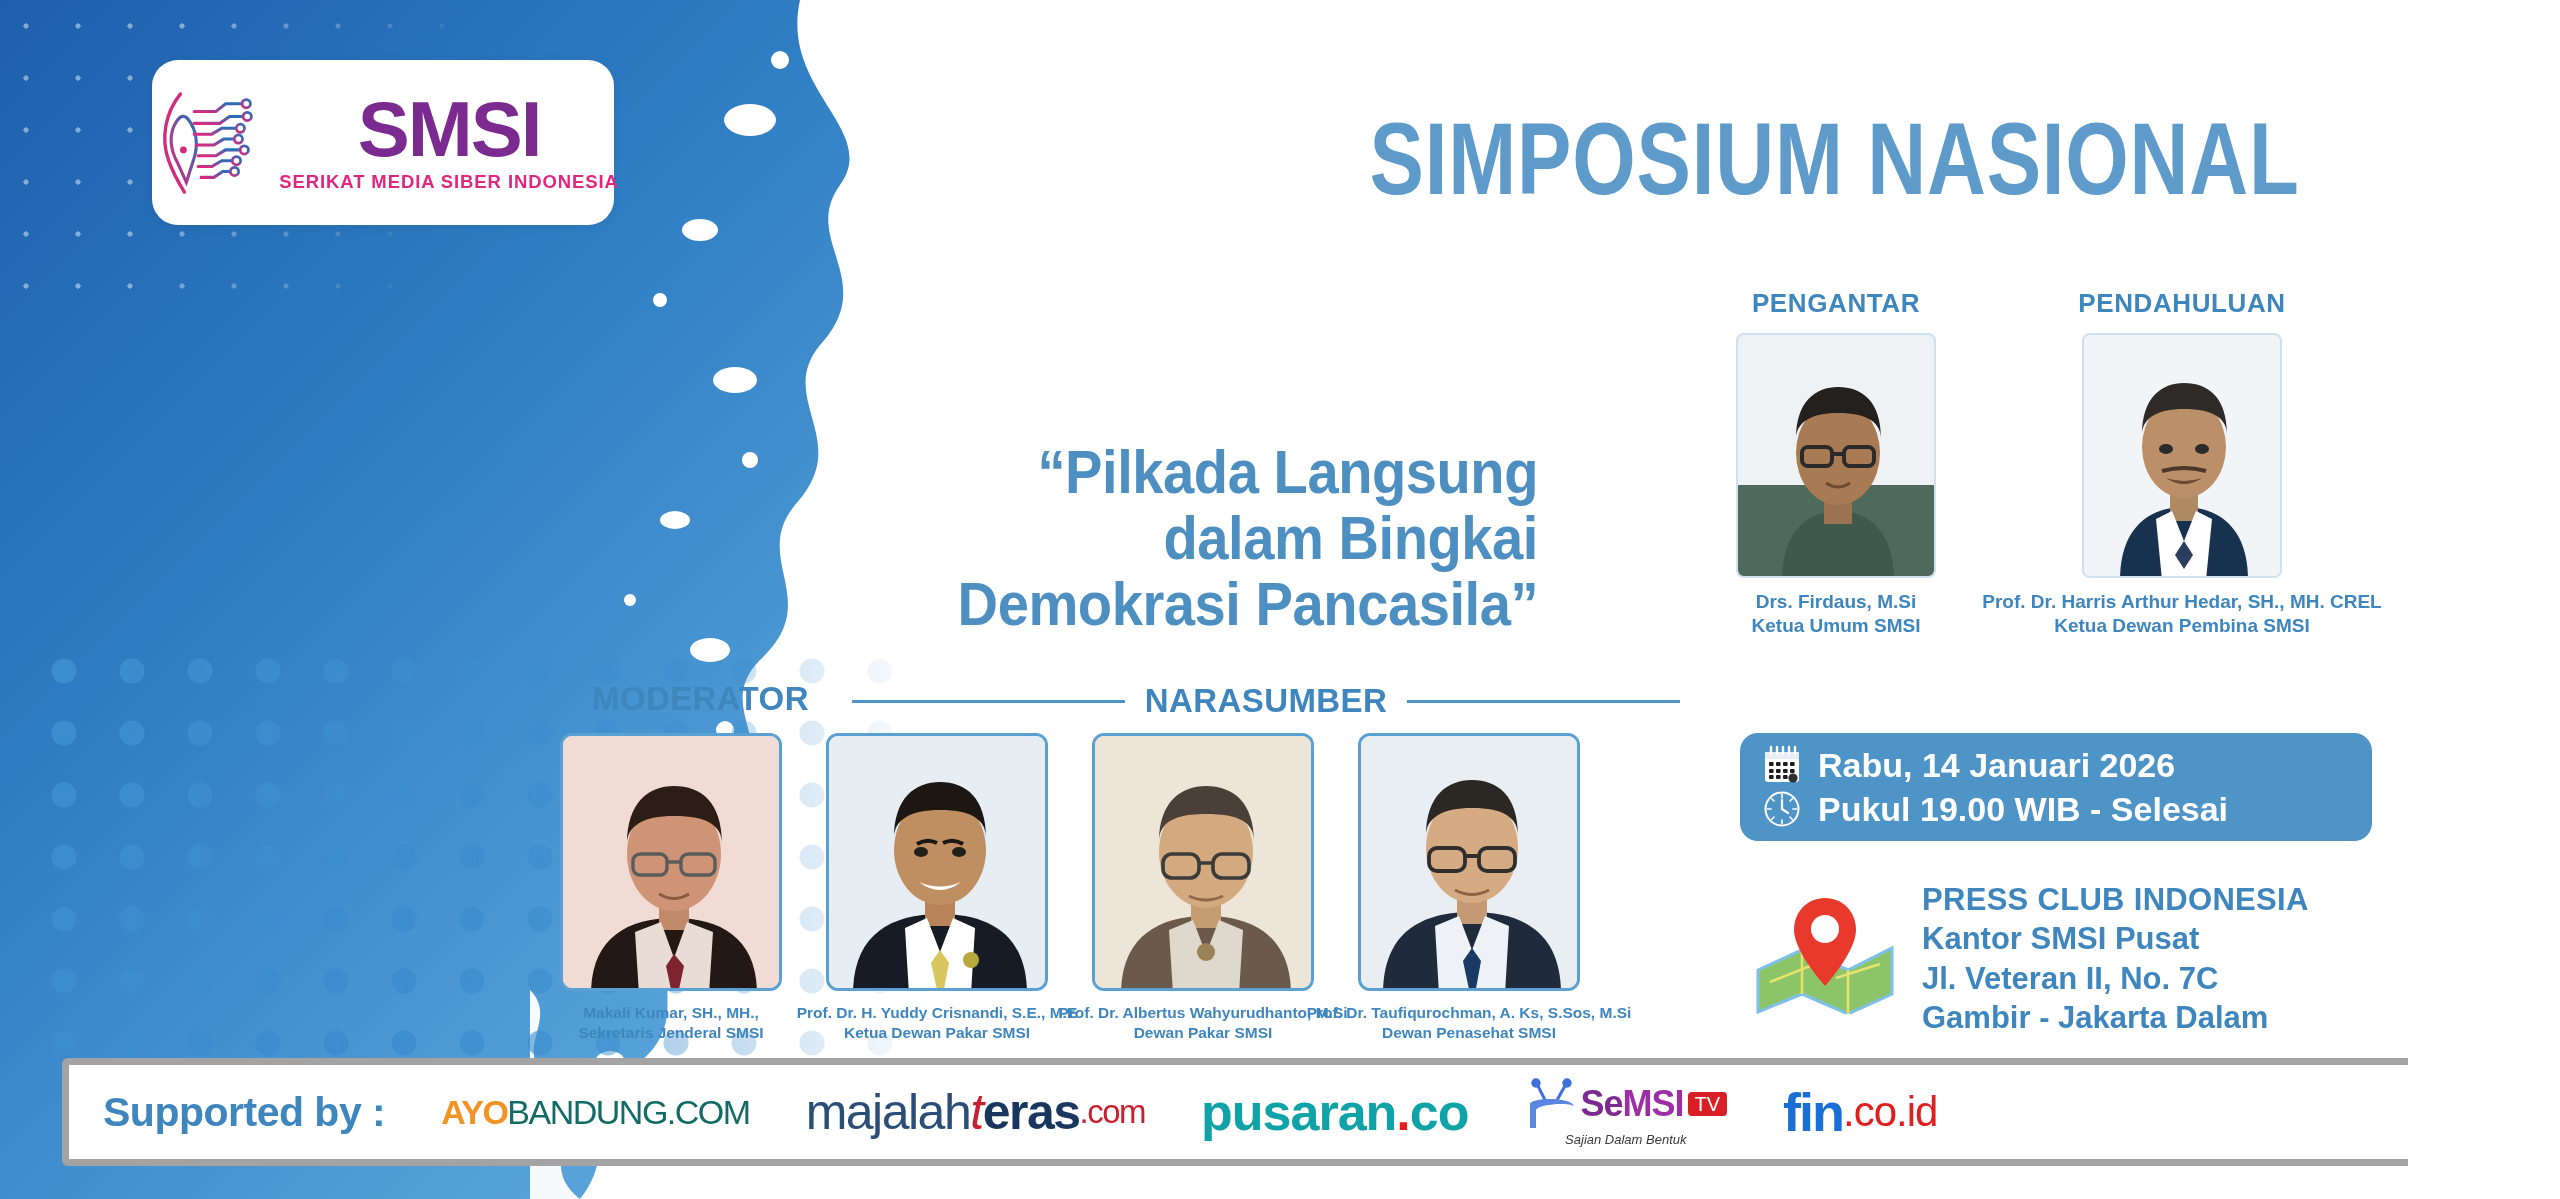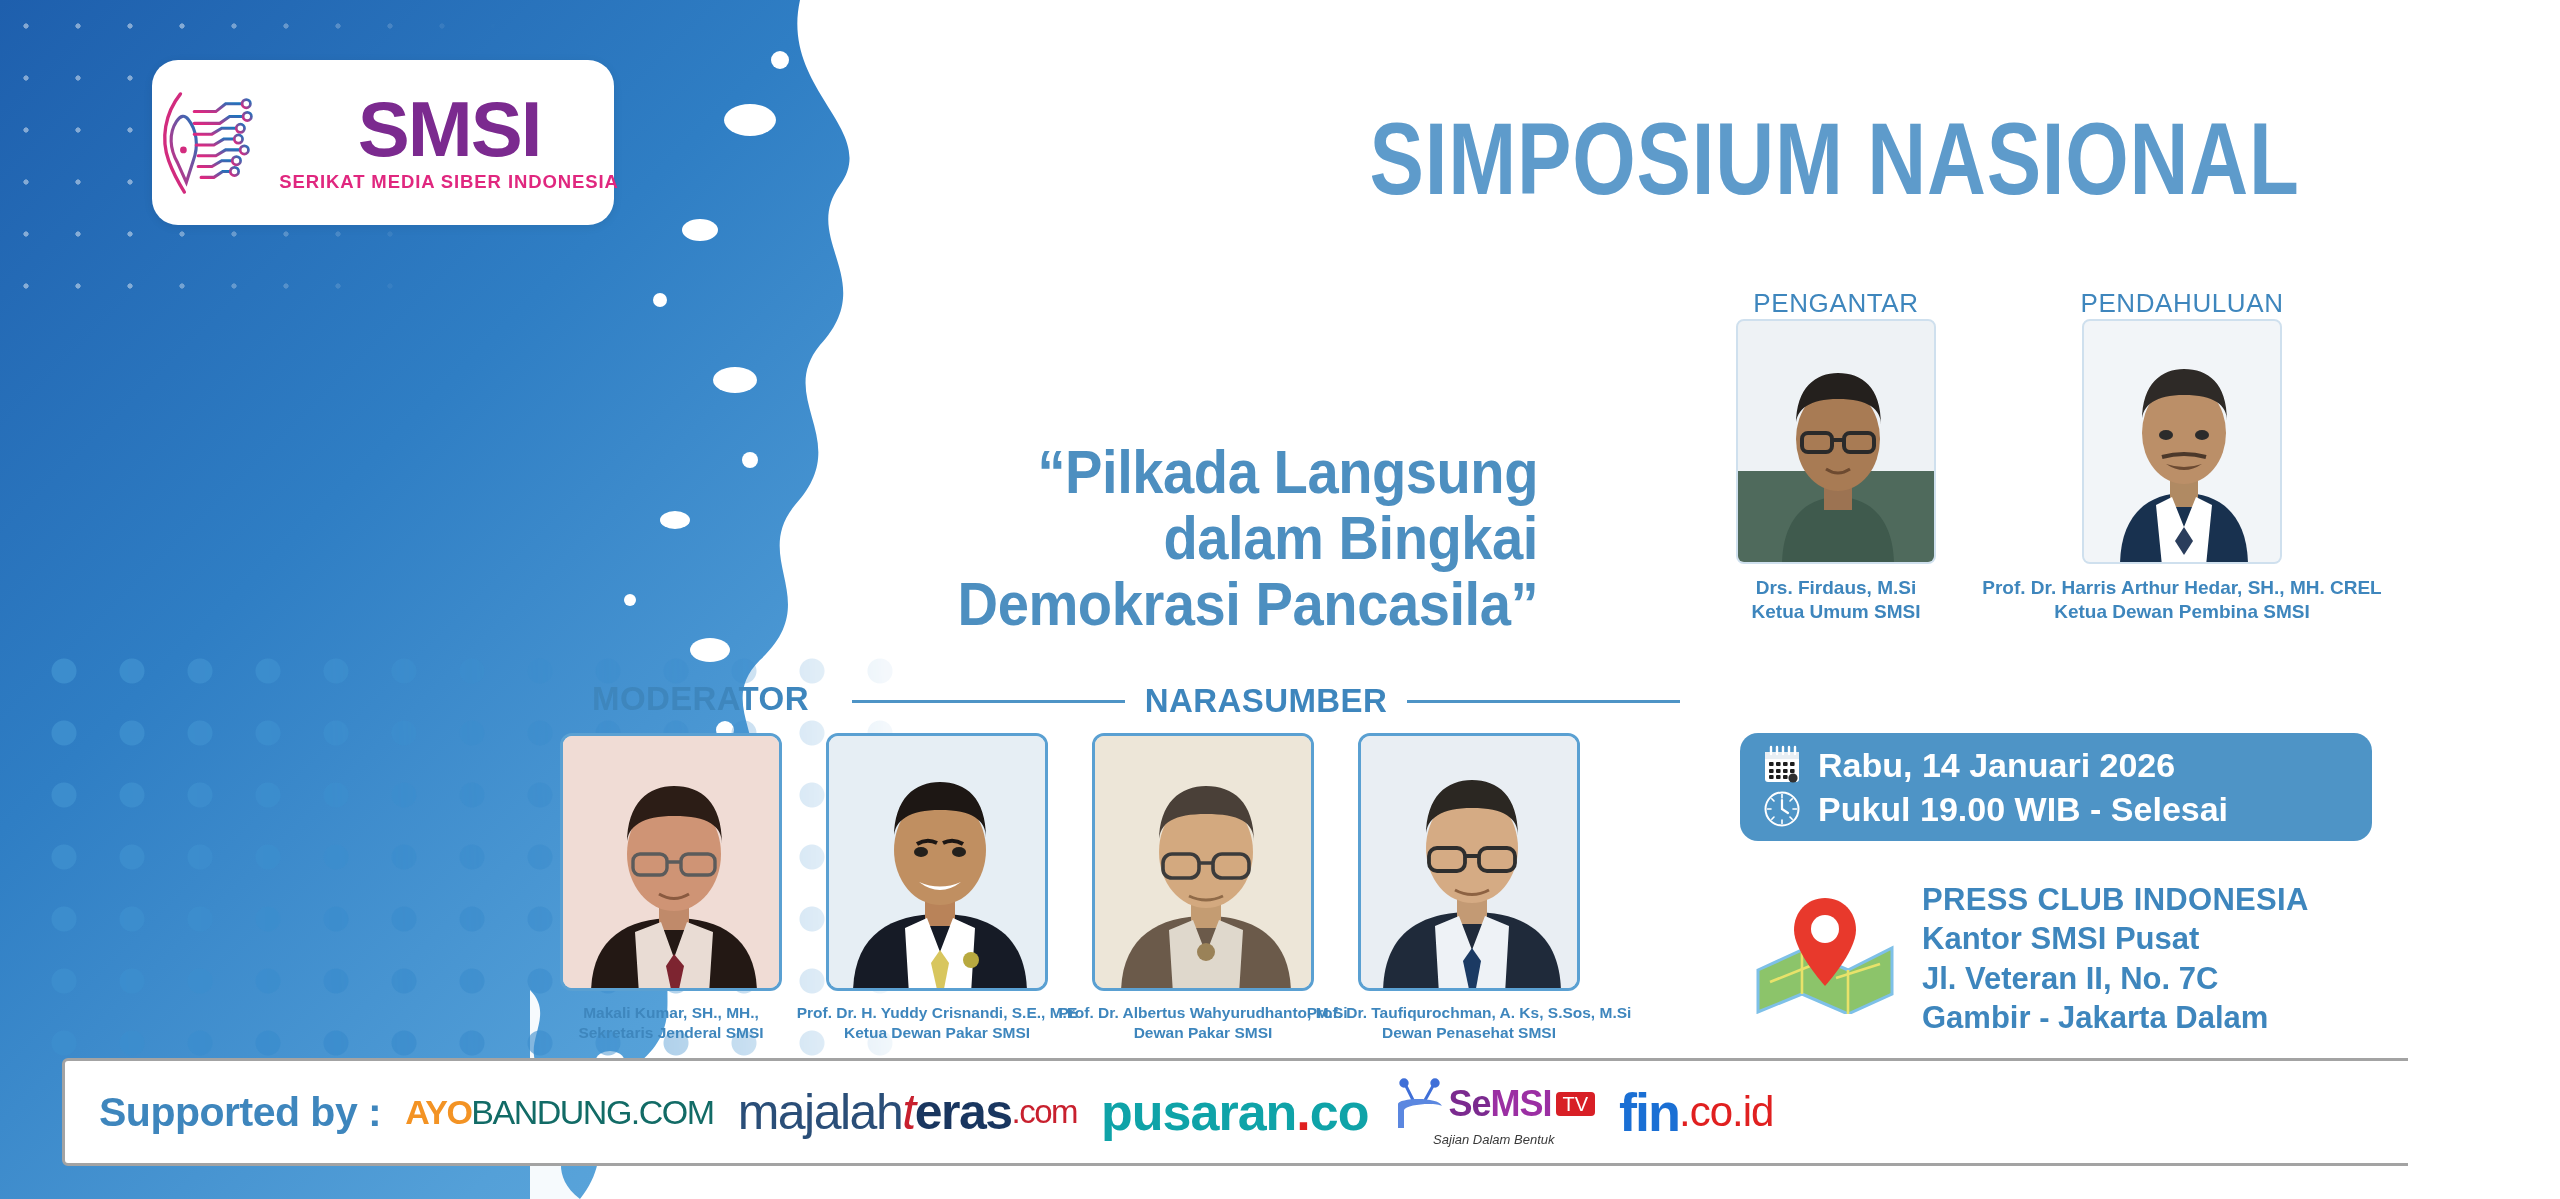--- a/index.html
+++ b/index.html
@@ -81,22 +81,22 @@
   }
   #theme div{ white-space:nowrap; }
 
   
   .top-speakers{
     position:absolute; left:1736px; top:288px; width:700px;
     display:flex; gap:146px;
   }
   .ts-col{ width:200px; display:flex; flex-direction:column; align-items:center; }
   .ts-role{
-    font-size:26px; font-weight:normal; color:#3e86bd; letter-spacing:.6px;
-    white-space:nowrap;
+    font-size:26px; font-weight:bold; color:#3e86bd; letter-spacing:.6px;
+    margin-bottom:14px; white-space:nowrap;
   }
   .ts-photo{
     width:200px; height:245px; border-radius:8px; overflow:hidden;
     border:2px solid #cfe0ee; position:relative; background:#dfe7ee;
   }
   .ts-name{
     margin-top:12px; font-size:19px; font-weight:bold; color:#3e86bd;
     line-height:1.26; text-align:center; white-space:nowrap;
   }
 
@@ -144,22 +144,22 @@
     border:3px solid #5aa0d2; background:#e3ecf3; position:relative;
   }
   .p-name{
     margin-top:12px; font-size:15.5px; font-weight:bold; color:#3e86bd;
     line-height:1.3; text-align:center; white-space:nowrap;
   }
 
   
   #sponsors{
     position:absolute; left:62px; top:1058px; width:2436px; height:108px;
-    background:#fff; border:3px solid #a3a3a3; border-radius:6px;
-    display:flex; align-items:center; padding:0 34px; gap:24px;
+    background:#fff; border:7px solid #a3a3a3; border-radius:6px;
+    display:flex; align-items:center; padding:0 34px; gap:56px;
   }
   #supported-label{
     font-size:41px; font-weight:bold; color:#3e86bd; white-space:nowrap;
     letter-spacing:-.5px;
   }
   .sp{ display:flex; align-items:center; white-space:nowrap; }
   .sp-ayo{ font-size:34px; font-weight:bold; letter-spacing:-1.5px; }
   .sp-ayo .a{ color:#f39324; }
   .sp-ayo .b{ color:#126b66; font-weight:normal; }
   .sp-teras{ font-size:50px; letter-spacing:-1.5px; }

